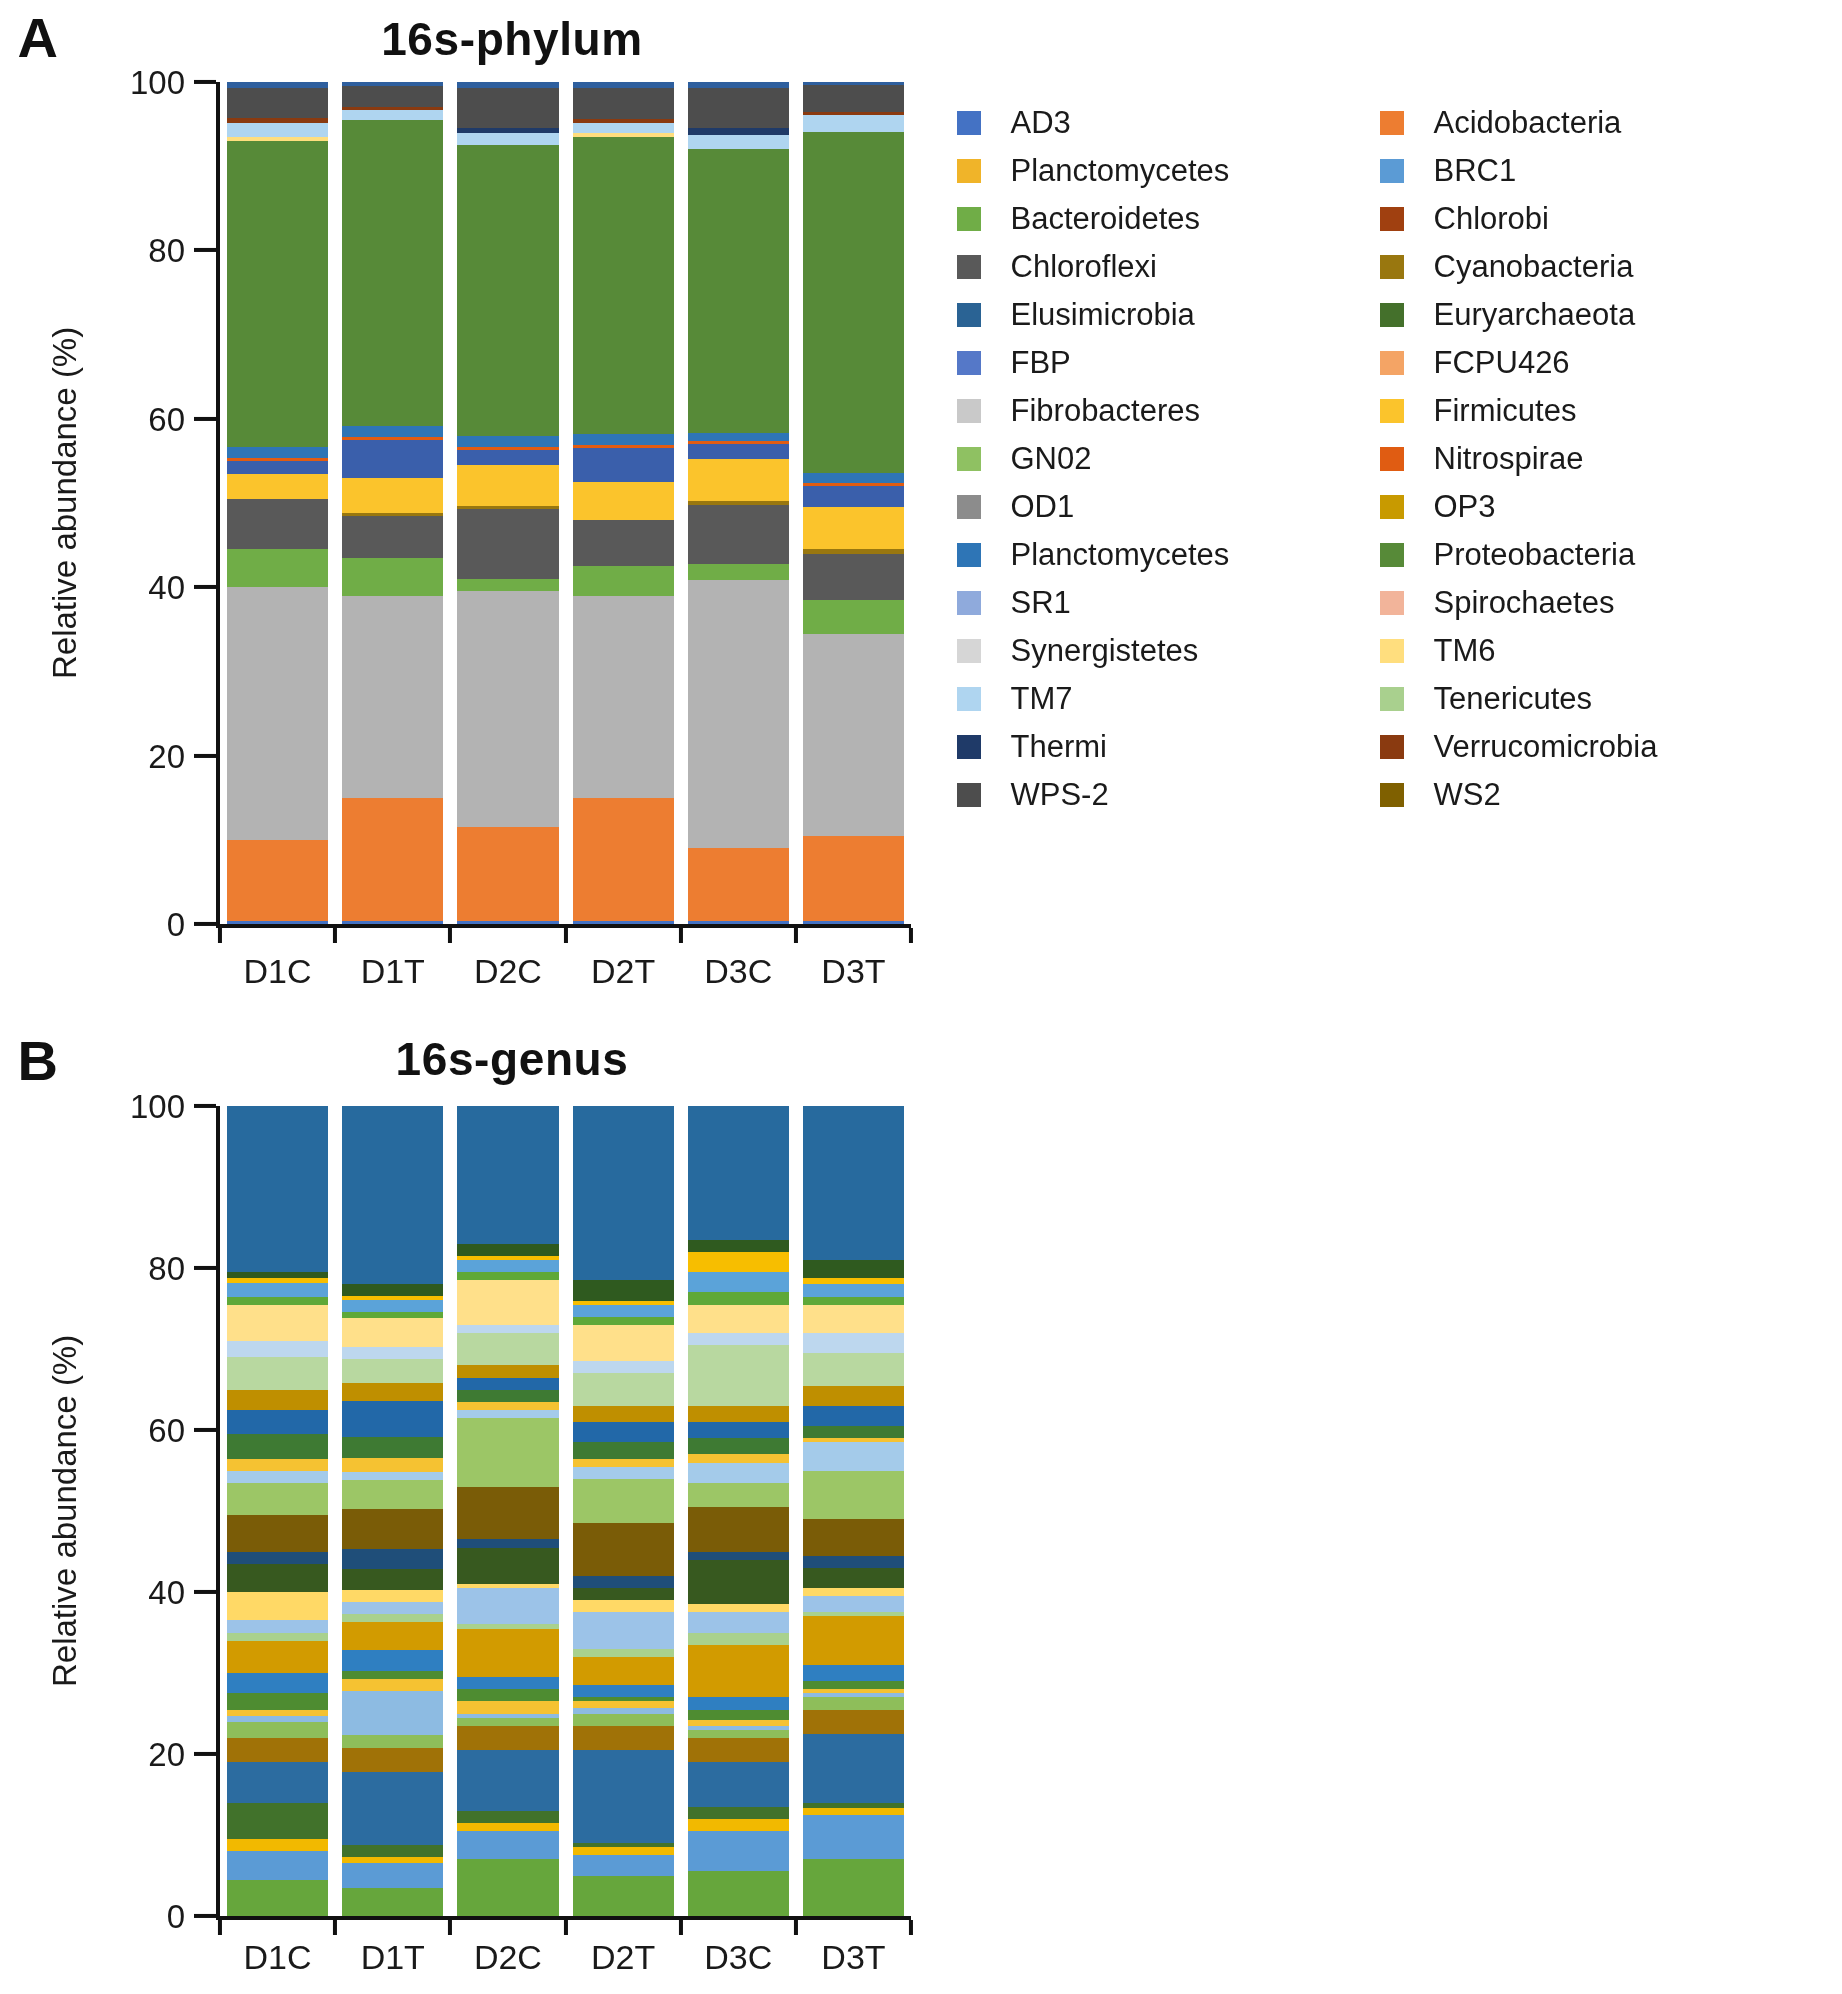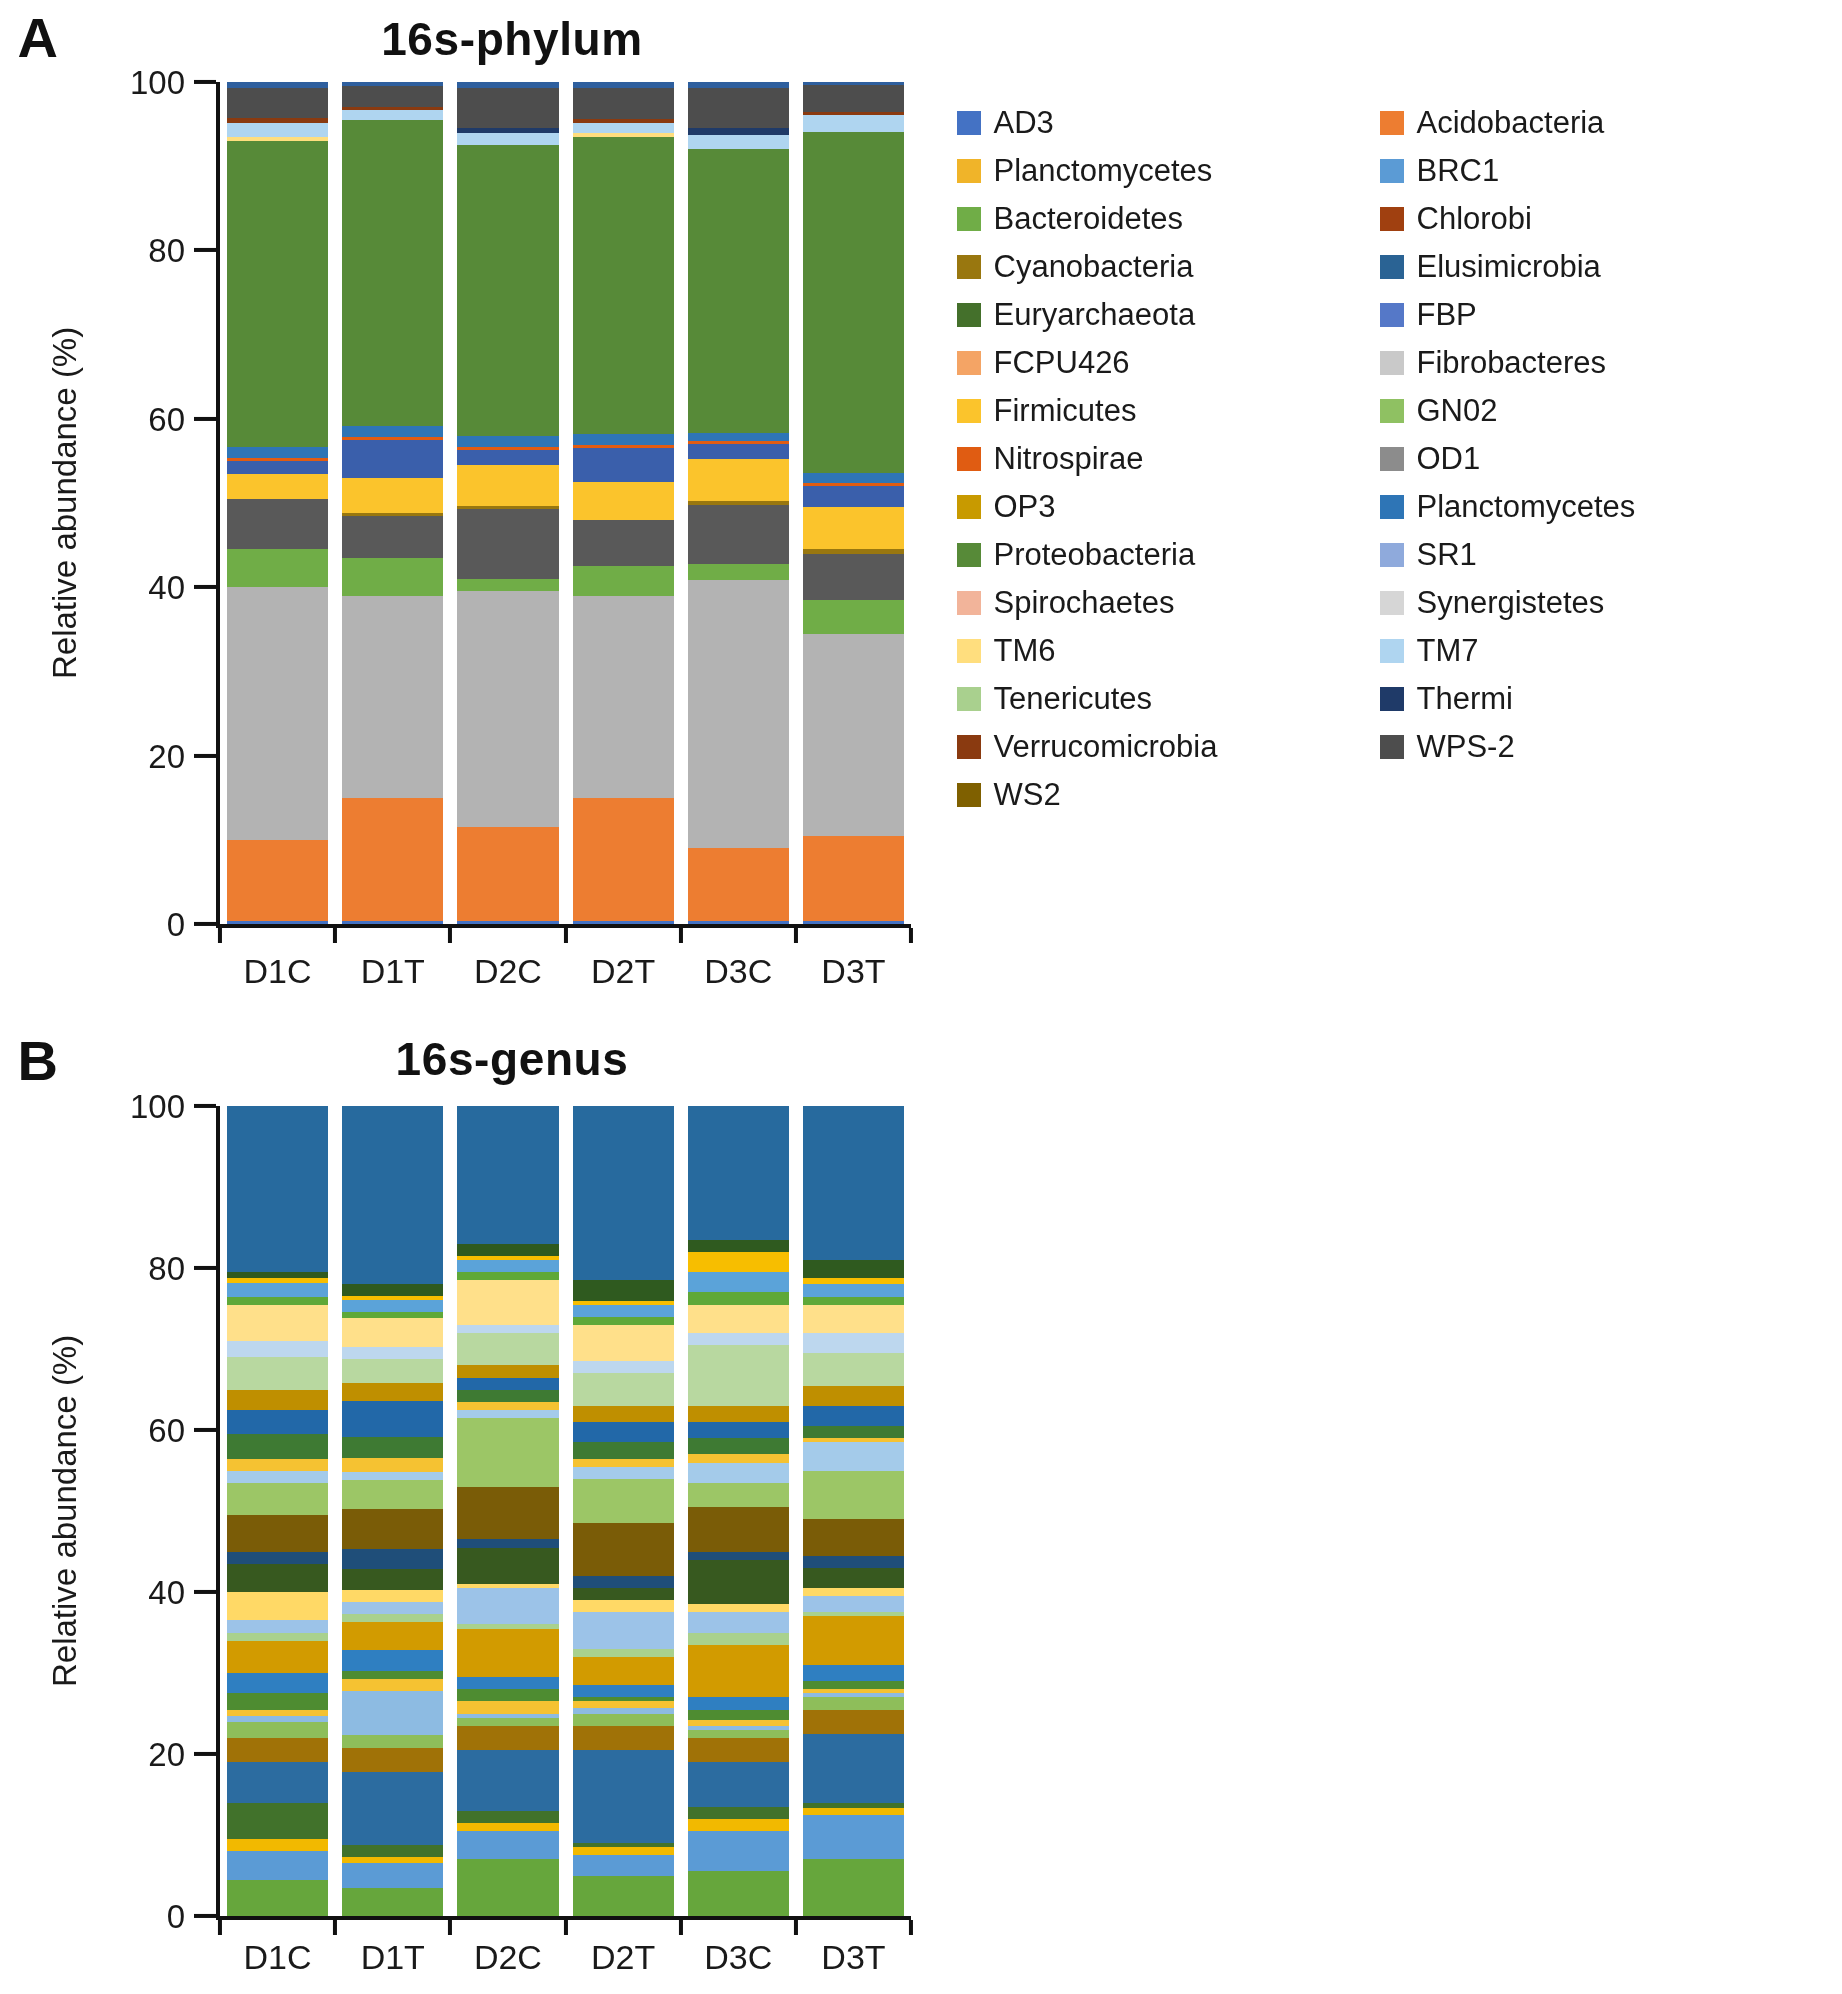--- a/index.html
+++ b/index.html
@@ -66,21 +66,21 @@
   }
   #panelB .xlabels { top: calc(100% + 22.3px); }
   .xlabel { flex: 1 1 0; text-align: center; font-size: 34px; }
 
   .legend { position: absolute; display: grid; grid-auto-flow: row; }
   #panelA .legend {
     left: 957px; top: 99px;
     grid-template-columns: 423px 505px;
     grid-auto-rows: 48px;
   }
-  .legend-item { display: flex; align-items: center; gap: 13px; }
+  .legend-item { display: flex; align-items: center; gap: 30px; }
   .legend-swatch { width: 23.5px; height: 23.5px; flex: 0 0 auto; }
   .legend-label { font-size: 31px; white-space: nowrap; }
 </style>
 </head>
 <body>
 
 <div class="panel" id="panelA">
   <div class="panel-letter">A</div>
   <div class="panel-title">16s-phylum</div>
   <div class="plot">
@@ -238,20 +238,24 @@
         <span class="legend-swatch" style="background: rgb(91, 155, 213);"></span>
         <span class="legend-label">BRC1</span>
       </div>
       <div class="legend-item">
         <span class="legend-swatch" style="background: rgb(112, 173, 71);"></span>
         <span class="legend-label">Bacteroidetes</span>
       </div>
       <div class="legend-item">
         <span class="legend-swatch" style="background: rgb(160, 64, 16);"></span>
         <span class="legend-label">Chlorobi</span>
+      </div>
+      <div class="legend-item">
+        <span class="legend-swatch" style="background: rgb(89, 89, 89);"></span>
+        <span class="legend-label">Chloroflexi</span>
       </div>
       <div class="legend-item">
         <span class="legend-swatch" style="background: rgb(153, 119, 15);"></span>
         <span class="legend-label">Cyanobacteria</span>
       </div>
       <div class="legend-item">
         <span class="legend-swatch" style="background: rgb(42, 99, 148);"></span>
         <span class="legend-label">Elusimicrobia</span>
       </div>
       <div class="legend-item">

